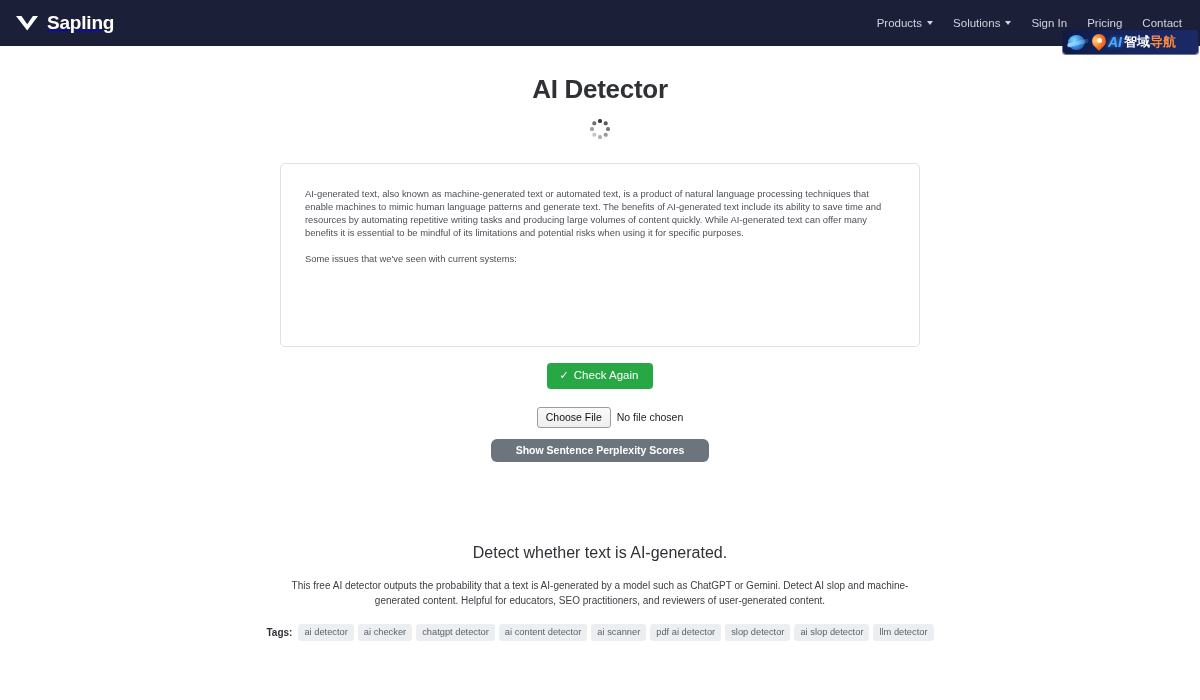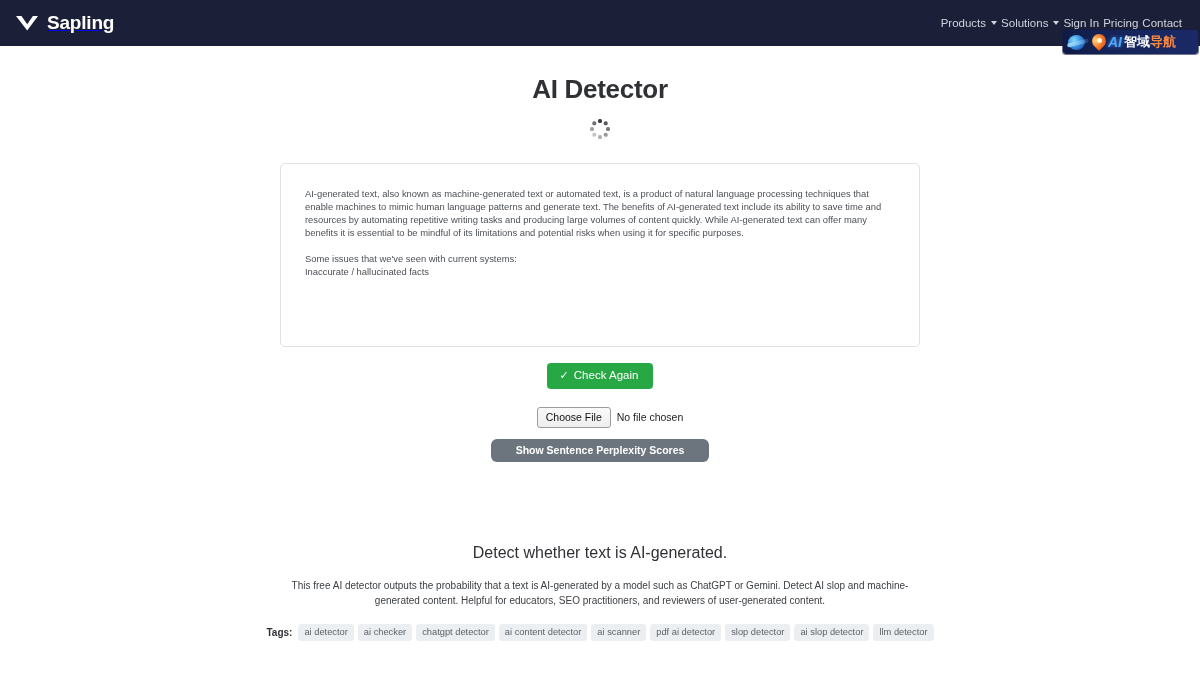--- a/index.html
+++ b/index.html
@@ -32,21 +32,21 @@
   .brand-mark { width: 26px; height: 20px; display: block; }
   .brand-name {
     color: #ffffff;
     font-size: 19px;
     font-weight: 700;
     letter-spacing: -0.2px;
   }
   .nav-links {
     display: flex;
     align-items: center;
-    gap: 4px;
+    gap: 20px;
   }
   .nav-link {
     color: #cfd3e0;
     font-size: 11.5px;
     text-decoration: none;
     display: inline-flex;
     align-items: center;
     gap: 4px;
     cursor: pointer;
     white-space: nowrap;
@@ -353,21 +353,20 @@
       <i style="transform:translate(0px,8px);opacity:.38"></i>
       <i style="transform:translate(-5.7px,5.7px);opacity:.28"></i>
       <i style="transform:translate(-8px,0px);opacity:.45"></i>
       <i style="transform:translate(-5.7px,-5.7px);opacity:.70"></i>
     </div>
   </div>
 
   <div class="editor">
     <p>AI-generated text, also known as machine-generated text or automated text, is a product of natural language processing techniques that enable machines to mimic human language patterns and generate text. The benefits of AI-generated text include its ability to save time and resources by automating repetitive writing tasks and producing large volumes of content quickly. While AI-generated text can offer many benefits it is essential to be mindful of its limitations and potential risks when using it for specific purposes.</p>
     <p class="gap">Some issues that we've seen with current systems:</p>
-    <p>Inaccurate / hallucinated facts</p>
   </div>
 
   <div class="btn-row">
     <button class="btn-check">
       <span class="check-glyph">✓</span>
       <span>Check Again</span>
     </button>
   </div>
 
   <div class="file-row">

